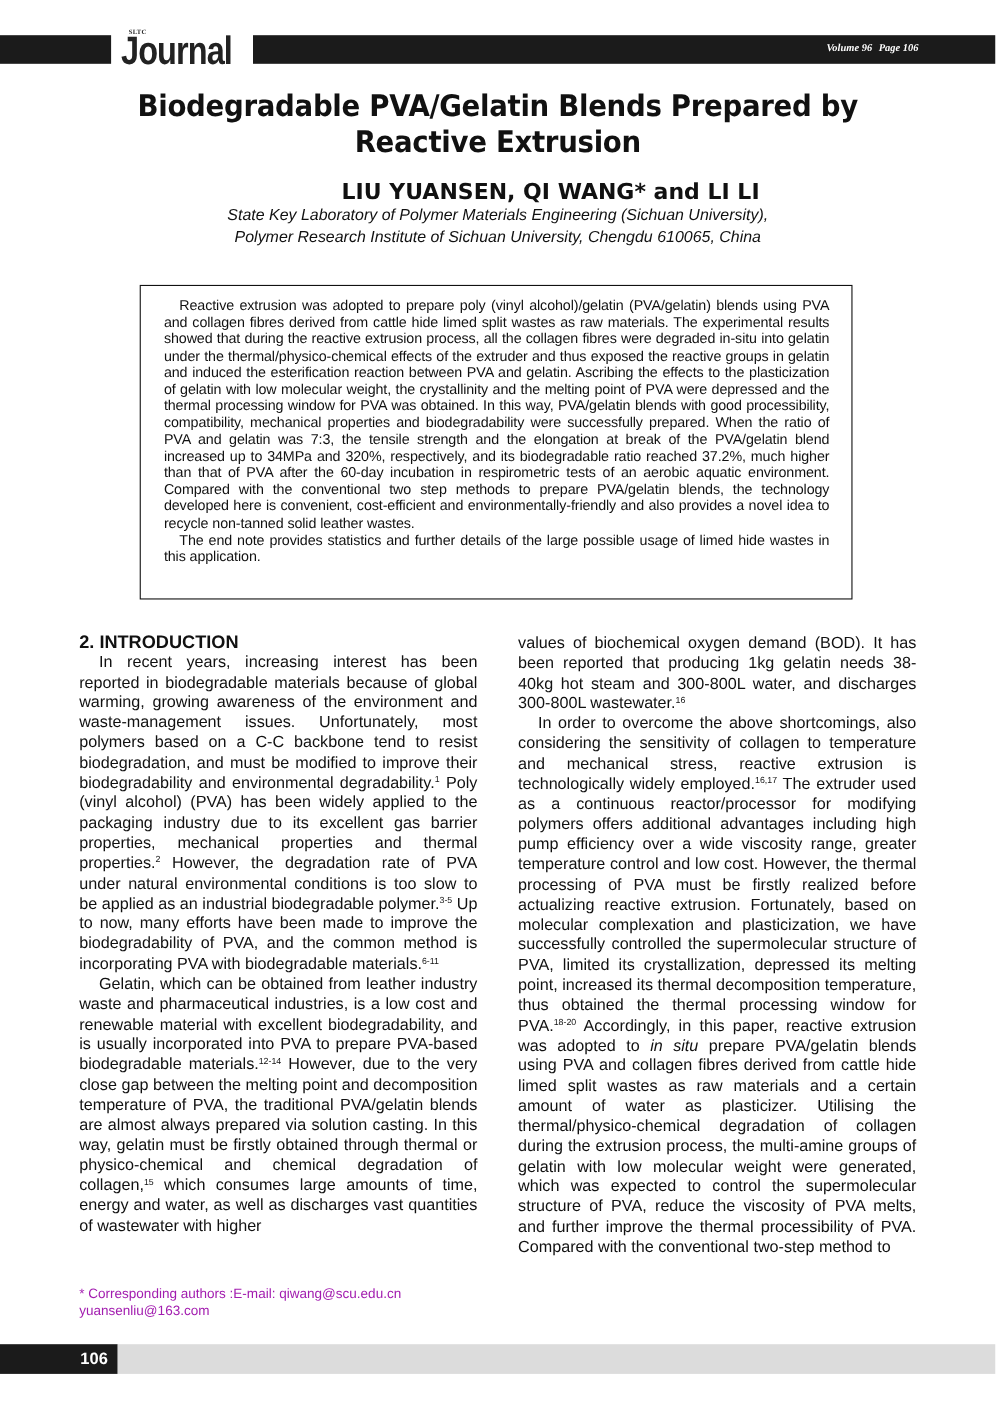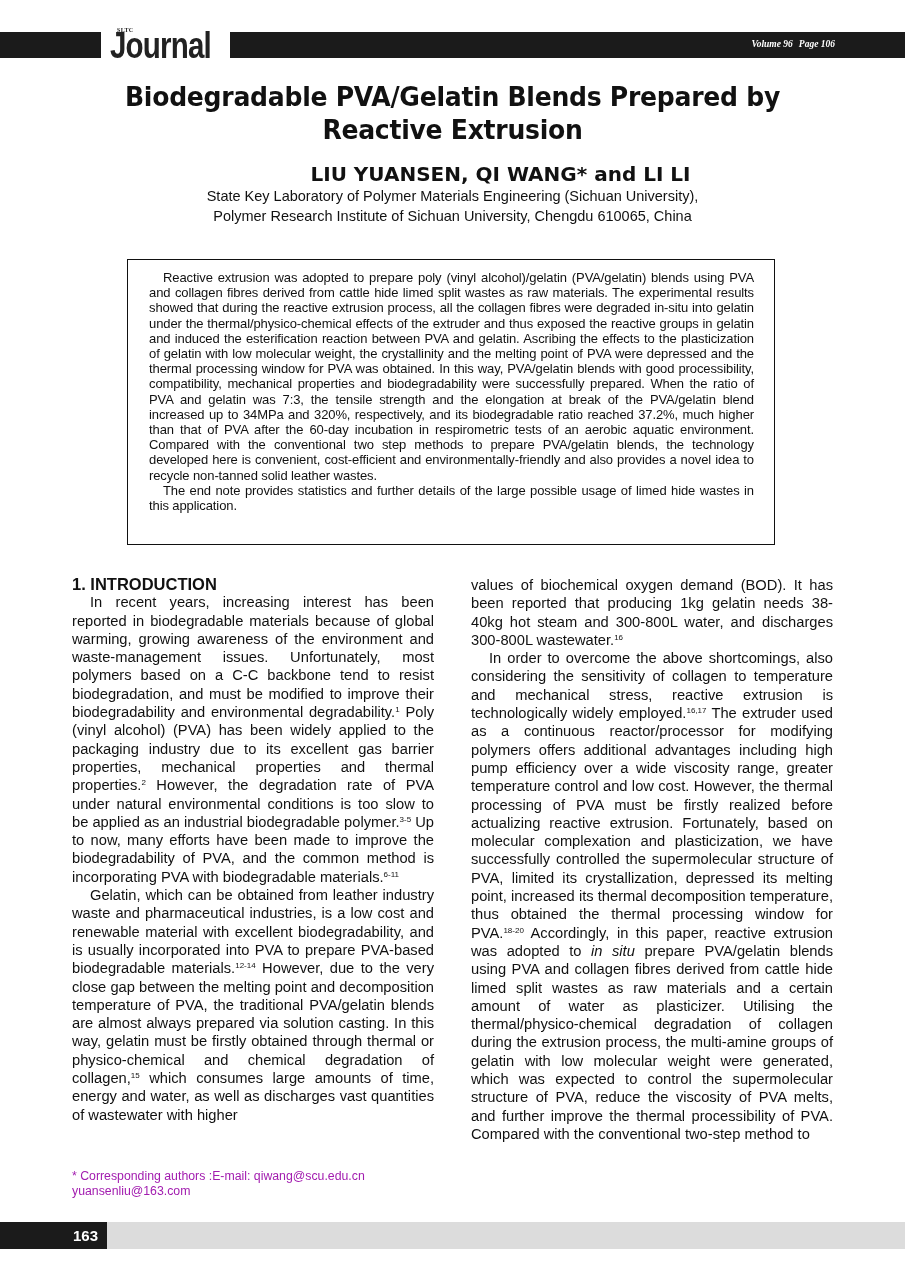--- a/index.html
+++ b/index.html
@@ -8,21 +8,21 @@
   .hdr-left { position:absolute; left:0; top:32px; width:101px; height:26px; background:#1b1b1b; }
   .hdr-right { position:absolute; left:230px; top:32px; width:675px; height:26px; background:#1b1b1b; }
   .logo { position:absolute; left:110px; top:24px; height:44px; width:115px; }
   .logo-small { position:absolute; left:7px; top:3px; font-family:"Liberation Serif", serif; font-size:6px; font-weight:bold; letter-spacing:0.3px; color:#222; }
   .logo-main { position:absolute; left:0; top:0; font-family:"Liberation Sans", sans-serif; font-size:36px; font-weight:bold; color:#222; letter-spacing:-1px; transform:scaleX(0.82); transform-origin:left top; line-height:44px; }
   .vol { position:absolute; right:70px; top:39px; color:#fff; font-size:9.5px; font-style:italic; font-weight:bold;font-family:Liberation Serif, serif; }
   .vol span { margin-left:6px; }
 
   .title { position:absolute; left:60px; width:785px; top:80px; text-align:center; font-family:"DejaVu Sans", sans-serif; font-weight:bold; font-size:27px; line-height:33px; letter-spacing:-0.3px; color:#111; transform:scaleX(0.93); }
   .authors { position:absolute; left:0; width:905px; top:162px; text-align:center; font-family:"DejaVu Sans", sans-serif; font-weight:bold; font-size:20px; color:#111;padding-left:48px; }
-  .affil { position:absolute; left:0; width:905px; top:186px; text-align:center; font-size:14.5px; line-height:20px; color:#111; }
+  .affil { position:absolute; left:0; width:905px; top:186px; text-align:center; font-style:italic; font-size:14.5px; line-height:20px; color:#111; }
 
   .summary { position:absolute; left:127px; top:259px; width:648px; height:286px; border:1.3px solid #111; box-sizing:border-box; padding:10px 20px 0 21px; }
   .summary h3 { margin:0 0 6px 0; font-size:13.5px; font-weight:bold; }
   .summary p { margin:0; font-size:13px; line-height:15.2px; text-align:justify; text-indent:14px; letter-spacing:-0.1px; }
 
   .col { position:absolute; top:575px; width:362px; font-size:14.7px; line-height:18.3px; }
   .col p { margin:0; text-align:justify; text-indent:18px; }
   .col p.noind { text-indent:0; }
   .col-left { left:72px; }
   .col-right { left:471px; top:576px; }
@@ -57,30 +57,30 @@
   <div>State Key Laboratory of Polymer Materials Engineering (Sichuan University),</div>
   <div>Polymer Research Institute of Sichuan University, Chengdu 610065, China</div>
 </div>
 
 <div class="summary">
   <p>Reactive extrusion was adopted to prepare poly (vinyl alcohol)/gelatin (PVA/gelatin) blends using PVA and collagen fibres derived from cattle hide limed split wastes as raw materials. The experimental results showed that during the reactive extrusion process, all the collagen fibres were degraded in-situ into gelatin under the thermal/physico-chemical effects of the extruder and thus exposed the reactive groups in gelatin and induced the esterification reaction between PVA and gelatin. Ascribing the effects to the plasticization of gelatin with low molecular weight, the crystallinity and the melting point of PVA were depressed and the thermal processing window for PVA was obtained. In this way, PVA/gelatin blends with good processibility, compatibility, mechanical properties and biodegradability were successfully prepared. When the ratio of PVA and gelatin was 7:3, the tensile strength and the elongation at break of the PVA/gelatin blend increased up to 34MPa and 320%, respectively, and its biodegradable ratio reached 37.2%, much higher than that of PVA after the 60-day incubation in respirometric tests of an aerobic aquatic environment. Compared with the conventional two step methods to prepare PVA/gelatin blends, the technology developed here is convenient, cost-efficient and environmentally-friendly and also provides a novel idea to recycle non-tanned solid leather wastes.</p>
   <p>The end note provides statistics and further details of the large possible usage of limed hide wastes in this application.</p>
 </div>
 
 <div class="col col-left">
-  <p class="sec-head">1. INTRODUCTION</p>
+  <p class="sec-head">2. INTRODUCTION</p>
   <p><span>In recent years, increasing interest has been reported in biodegradable materials because of global warming, growing awareness of the environment and waste-management issues. Unfortunately, most polymers based on a C-C backbone tend to resist biodegradation, and must be modified to improve their biodegradability and environmental degradability.</span><sup>1</sup><span> Poly (vinyl alcohol) (PVA) has been widely applied to the packaging industry due to its excellent gas barrier properties, mechanical properties and thermal properties.</span><sup>2</sup><span> However, the degradation rate of PVA under natural environmental conditions is too slow to be applied as an industrial biodegradable polymer.</span><sup>3-5</sup><span> Up to now, many efforts have been made to improve the biodegradability of PVA, and the common method is incorporating PVA with biodegradable materials.</span><sup>6-11</sup></p>
   <p><span>Gelatin, which can be obtained from leather industry waste and pharmaceutical industries, is a low cost and renewable material with excellent biodegradability, and is usually incorporated into PVA to prepare PVA-based biodegradable materials.</span><sup>12-14</sup><span> However, due to the very close gap between the melting point and decomposition temperature of PVA, the traditional PVA/gelatin blends are almost always prepared via solution casting. In this way, gelatin must be firstly obtained through thermal or physico-chemical and chemical degradation of collagen,</span><sup>15</sup><span> which consumes large amounts of time, energy and water, as well as discharges vast quantities of wastewater with higher</span></p>
 </div>
 
 <div class="col col-right">
   <p class="noind"><span>values of biochemical oxygen demand (BOD). It has been reported that producing 1kg gelatin needs 38-40kg hot steam and 300-800L water, and discharges 300-800L wastewater.</span><sup>16</sup></p>
   <p><span>In order to overcome the above shortcomings, also considering the sensitivity of collagen to temperature and mechanical stress, reactive extrusion is technologically widely employed.</span><sup>16,17</sup><span> The extruder used as a continuous reactor/processor for modifying polymers offers additional advantages including high pump efficiency over a wide viscosity range, greater temperature control and low cost. However, the thermal processing of PVA must be firstly realized before actualizing reactive extrusion. Fortunately, based on molecular complexation and plasticization, we have successfully controlled the supermolecular structure of PVA, limited its crystallization, depressed its melting point, increased its thermal decomposition temperature, thus obtained the thermal processing window for PVA.</span><sup>18-20</sup><span> Accordingly, in this paper, reactive extrusion was adopted to </span><i>in situ</i><span> prepare PVA/gelatin blends using PVA and collagen fibres derived from cattle hide limed split wastes as raw materials and a certain amount of water as plasticizer. Utilising the thermal/physico-chemical degradation of collagen during the extrusion process, the multi-amine groups of gelatin with low molecular weight were generated, which was expected to control the supermolecular structure of PVA, reduce the viscosity of PVA melts, and further improve the thermal processibility of PVA. Compared with the conventional two-step method to</span></p>
 </div>
 
 <div class="footnote">
   <div>* Corresponding authors :E-mail: qiwang@scu.edu.cn</div>
   <div>yuansenliu@163.com</div>
 </div>
 
 <div class="ftr-left"></div>
 <div class="ftr-right"></div>
-<div class="pagenum">163</div>
+<div class="pagenum">106</div>
 
 </body></html>

